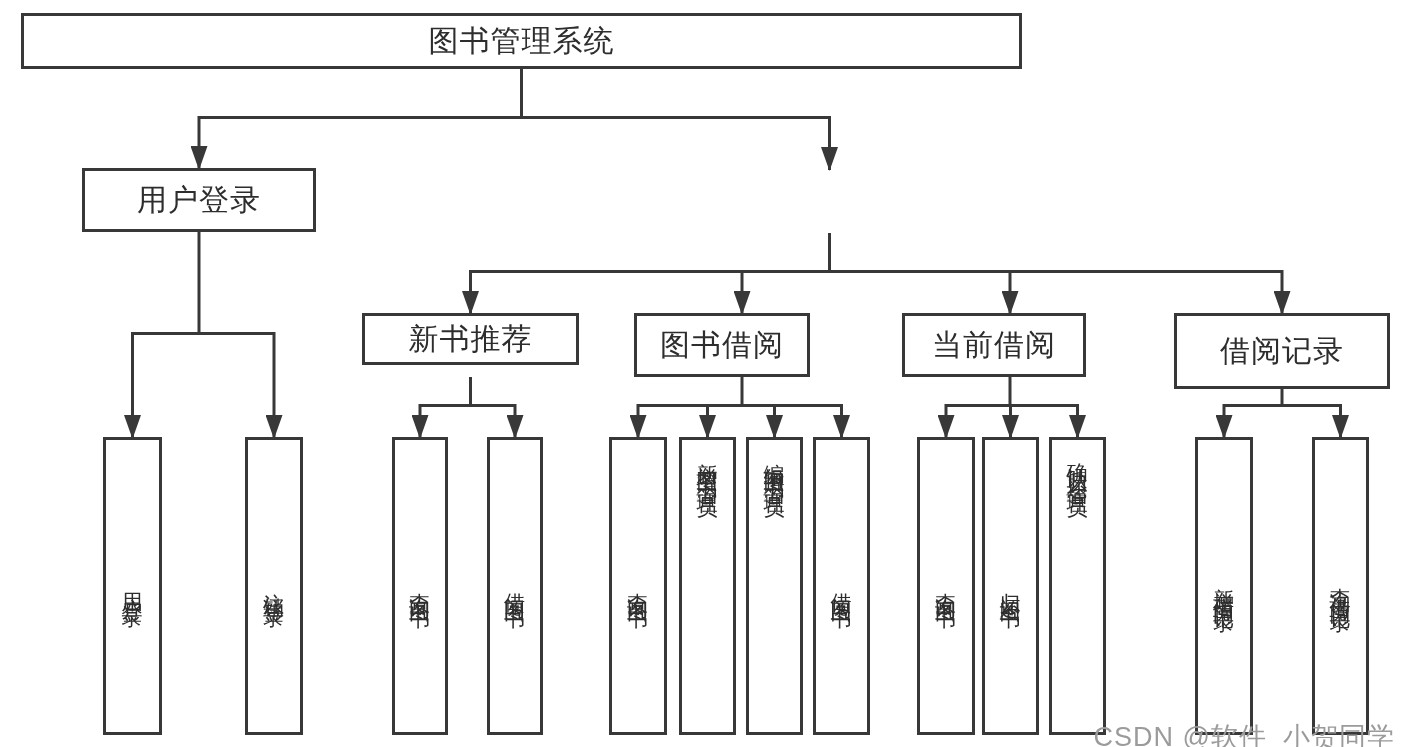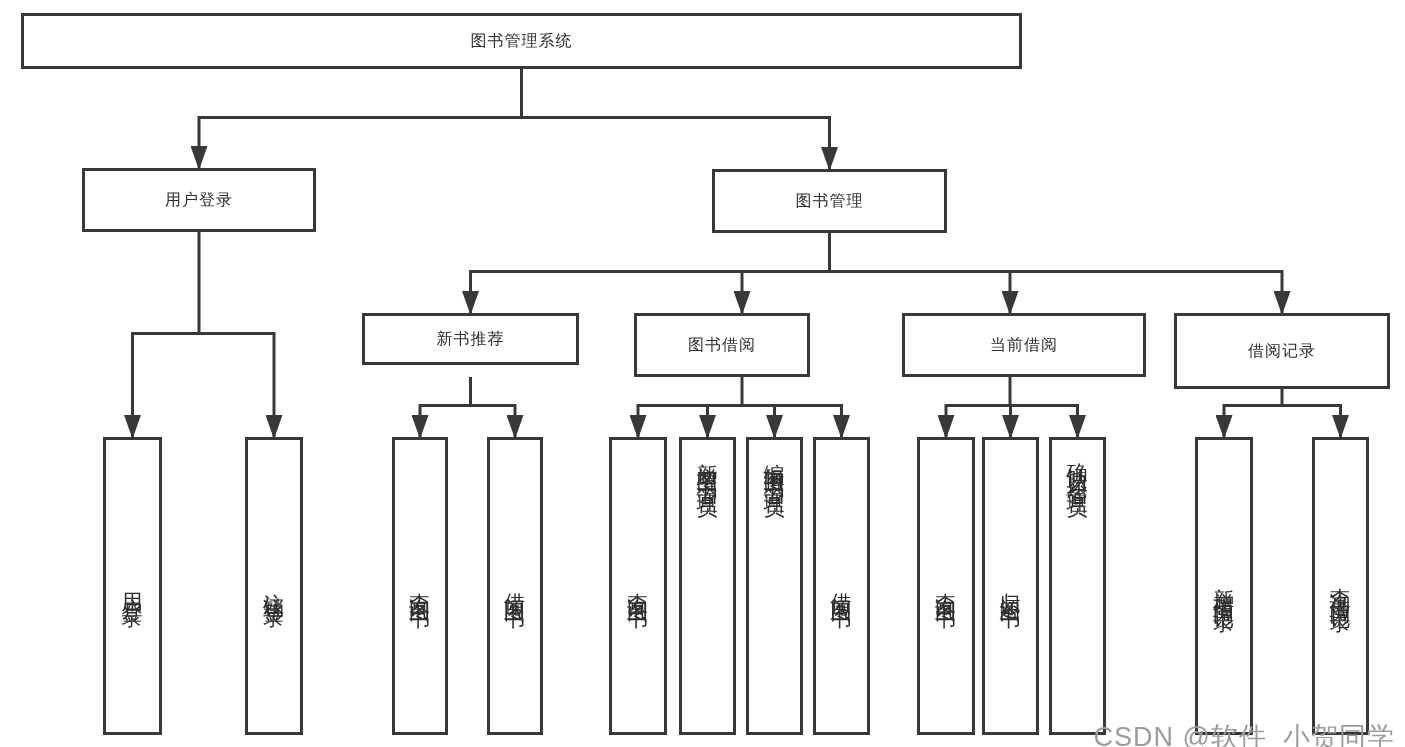--- a/index.html
+++ b/index.html
@@ -26,21 +26,21 @@
     box-sizing: border-box;
     background: #ffffff;
     border: 3px solid #383838;
     display: flex;
     align-items: center;
     justify-content: center;
     color: #2d2d2d;
     z-index: 2;
   }
   .node .lbl {
-    font-size: 16px;
+    font-size: 30px;
     letter-spacing: 1px;
     white-space: nowrap;
     line-height: 1;
   }
   .node .vlbl {
     writing-mode: vertical-rl;
     text-orientation: mixed;
     font-size: 21px;
     letter-spacing: 5px;
     line-height: 1.1;
@@ -116,31 +116,28 @@
     </g>
   </svg>
 
   <div class="node nh" style="left:21px; top:13px; width:1001px; height:56px;">
     <span class="lbl">图书管理系统</span>
   </div>
 
   <div class="node nh" style="left:82px; top:168px; width:234px; height:64px;">
     <span class="lbl">用户登录</span>
   </div>
-  <div class="node nh" style="left:712px; top:169px; width:235px; height:64px;">
-    <span class="lbl">图书管理</span>
-  </div>
 
   <div class="node nh" style="left:362px; top:313px; width:217px; height:52px;">
     <span class="lbl">新书推荐</span>
   </div>
   <div class="node nh" style="left:634px; top:313px; width:176px; height:64px;">
     <span class="lbl">图书借阅</span>
   </div>
-  <div class="node nh" style="left:902px; top:313px; width:244px; height:64px;">
+  <div class="node nh" style="left:902px; top:313px; width:184px; height:64px;">
     <span class="lbl">当前借阅</span>
   </div>
   <div class="node nh" style="left:1174px; top:313px; width:216px; height:76px;">
     <span class="lbl">借阅记录</span>
   </div>
 
   <div class="node" style="left:103px; top:437px; width:59px; height:298px;">
     <span class="vlbl">用户登录</span>
   </div>
   <div class="node" style="left:245px; top:437px; width:58px; height:298px;">

